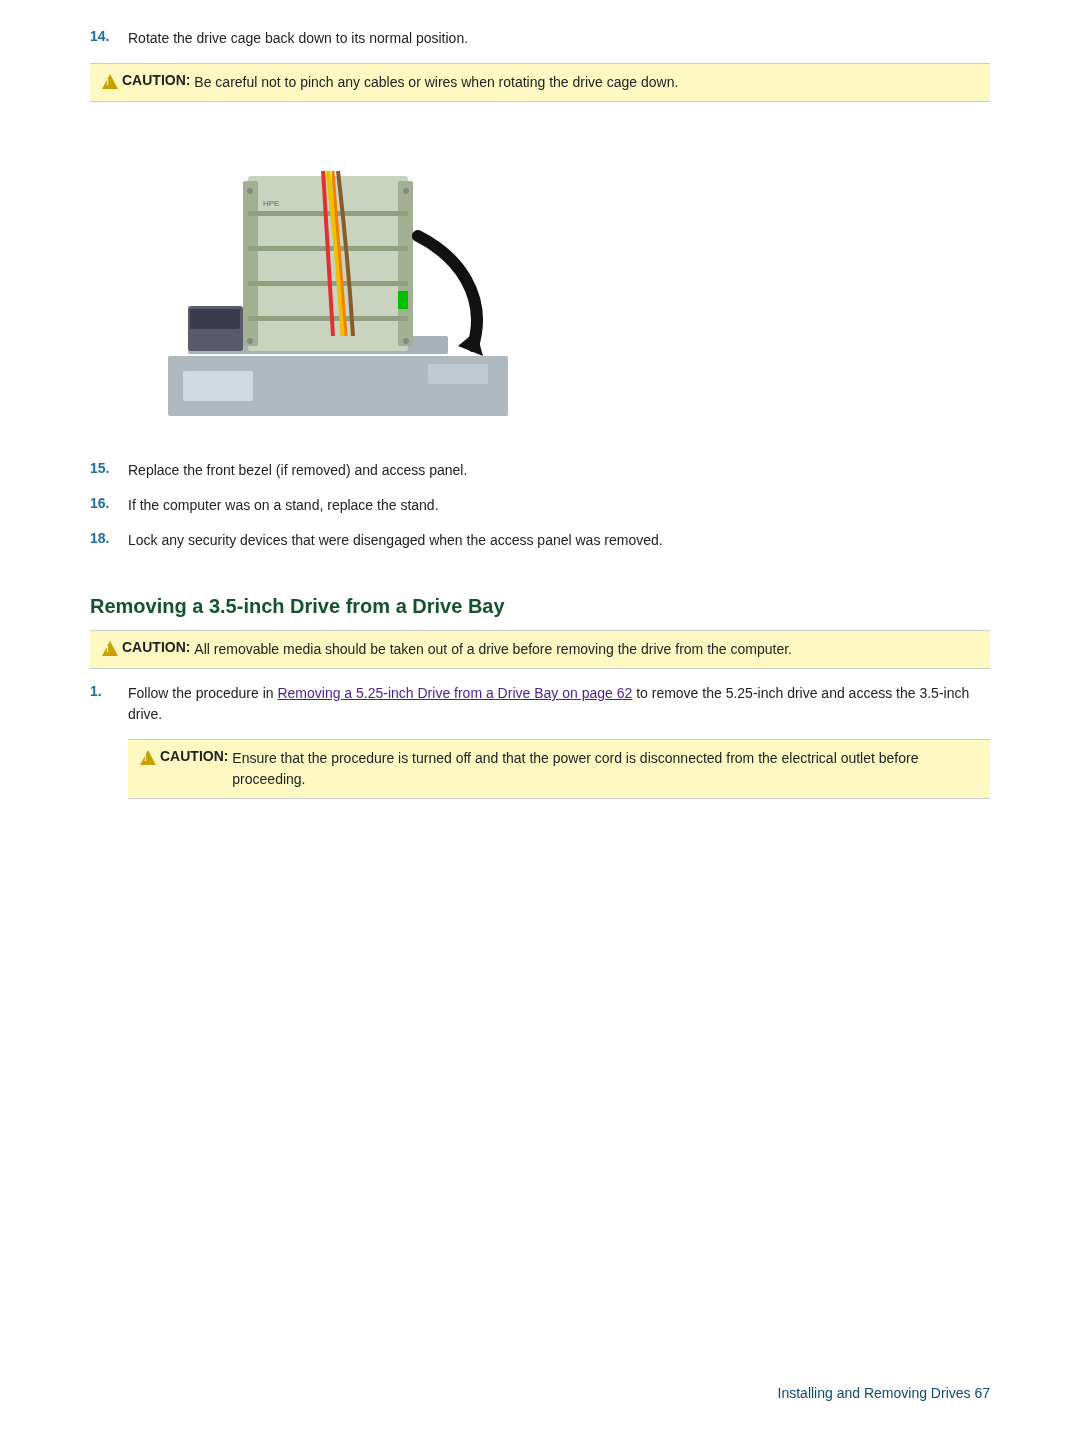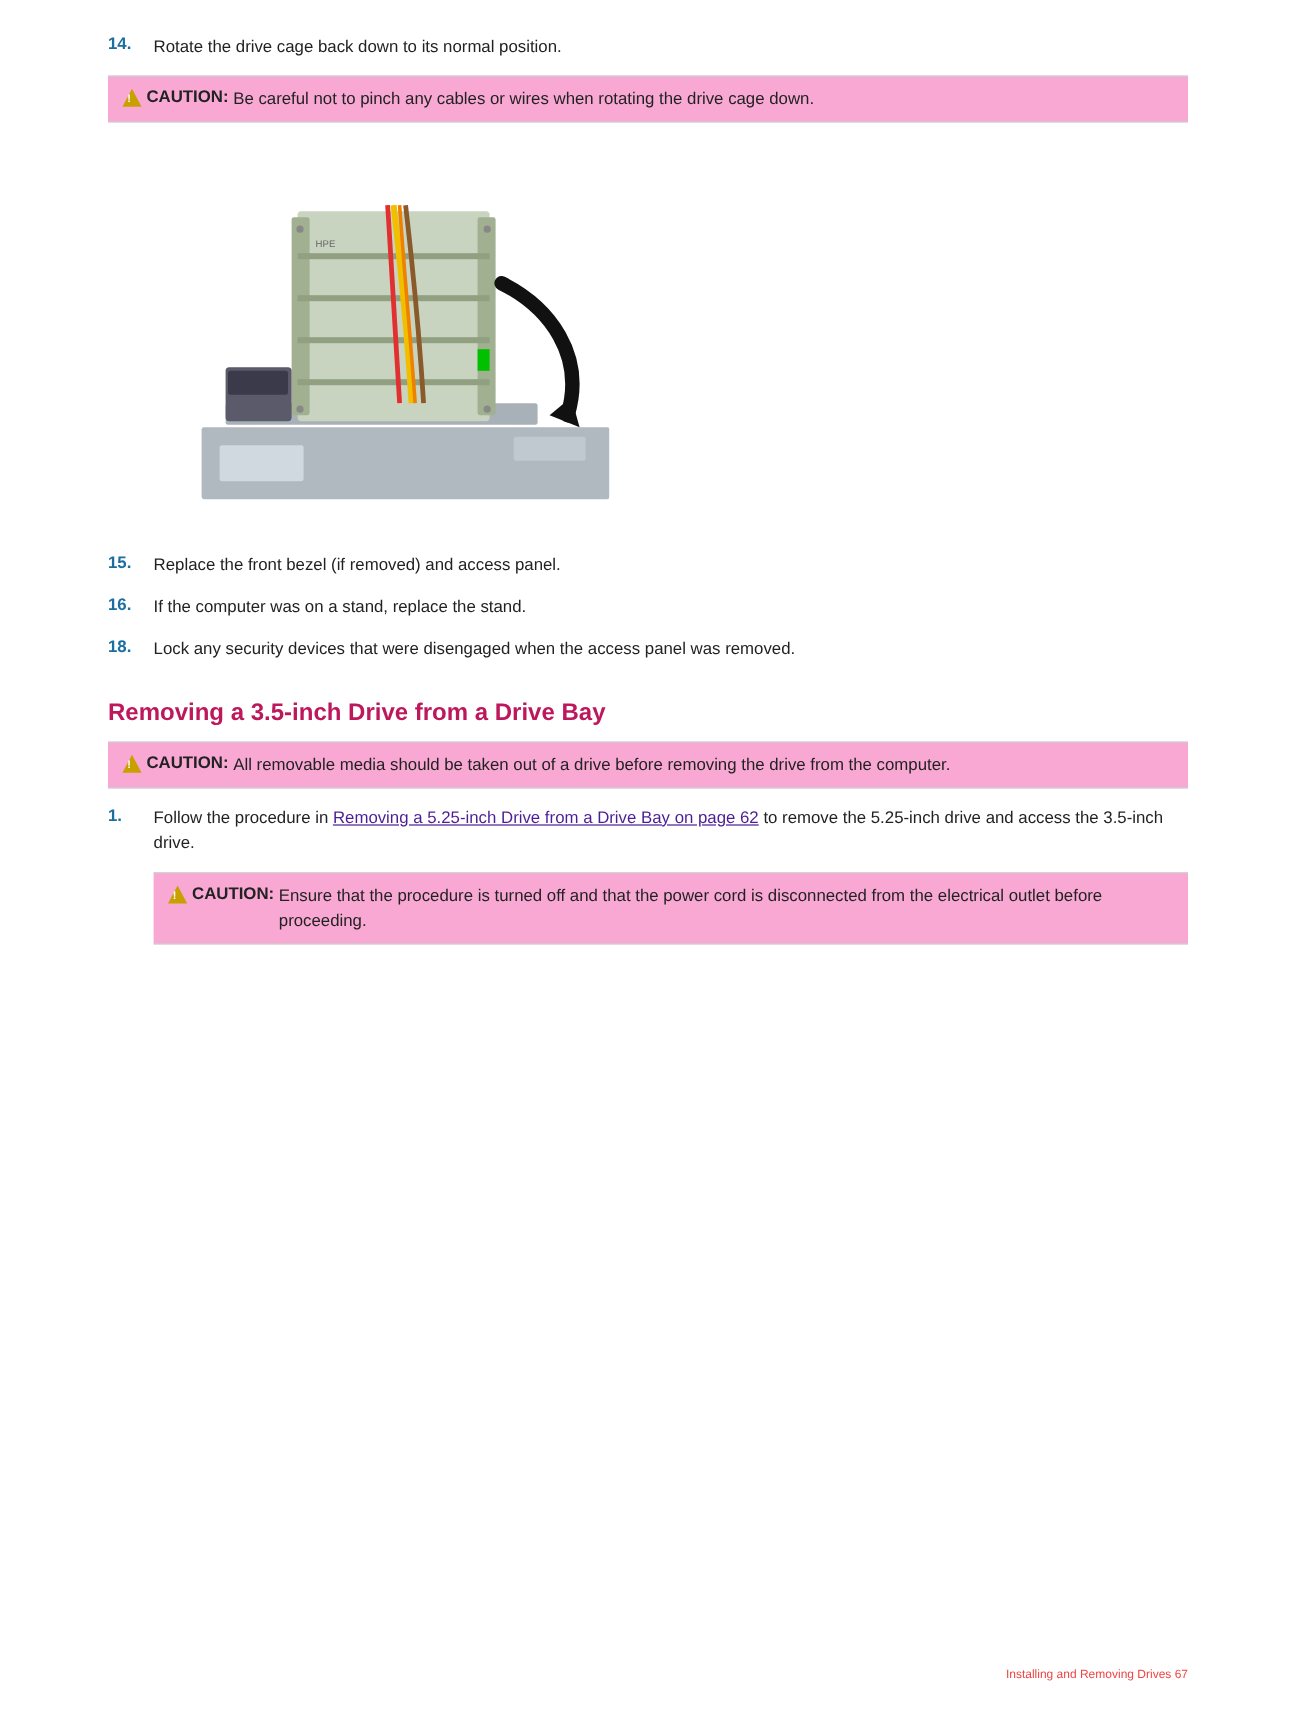--- a/index.html
+++ b/index.html
@@ -37,21 +37,21 @@
     }
 
     
     .caution-box {
       border-top: 1px solid #ccc;
       border-bottom: 1px solid #ccc;
       padding: 8px 12px;
       margin: 10px 0 14px 0;
       display: flex;
       align-items: flex-start;
-      background: #f9a8d4;
+      background: #fef9c3;
     }
     .caution-box.indented {
       margin-left: 38px;
     }
     .caution-label {
       font-weight: bold;
       color: #222;
       font-size: 14px;
     }
     .caution-text {
@@ -72,24 +72,24 @@
     }
     .figure-image {
       width: 380px;
       height: 320px;
       position: relative;
       overflow: hidden;
     }
 
     
     .section-heading {
-      color: #be185d;
+      color: #14532d;
       font-size: 20px;
       font-weight: bold;
-      margin: 32px 0 12px 0;
+      margin: 44px 0 12px 0;
       border-bottom: none;
     }
 
     
     .body-para {
       font-size: 14px;
       color: #222;
       line-height: 1.6;
       margin: 10px 0 10px 0;
     }
@@ -98,22 +98,22 @@
     a {
       color: #4c1d95;
       text-decoration: underline;
     }
 
     
     .footer {
       position: absolute;
       bottom: 36px;
       right: 90px;
-      font-size: 10px;
-      color: #ef4444;
+      font-size: 14px;
+      color: #0c4a6e;
     }
 
     
     .drive-cage-svg {
       width: 380px;
       height: 320px;
     }
 
     
     .triangle-warn {

